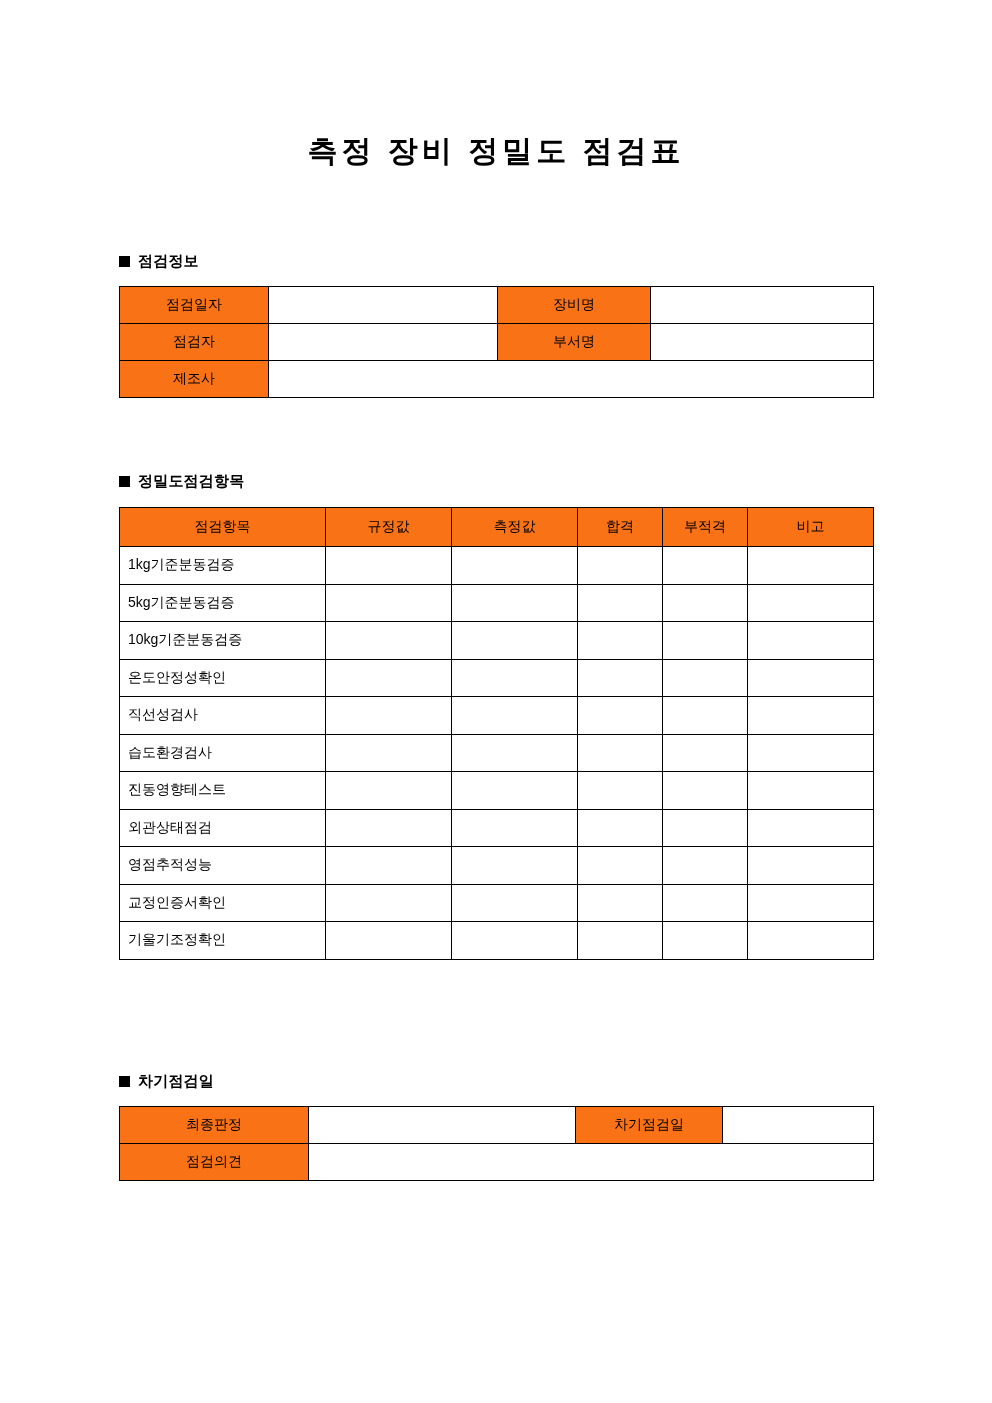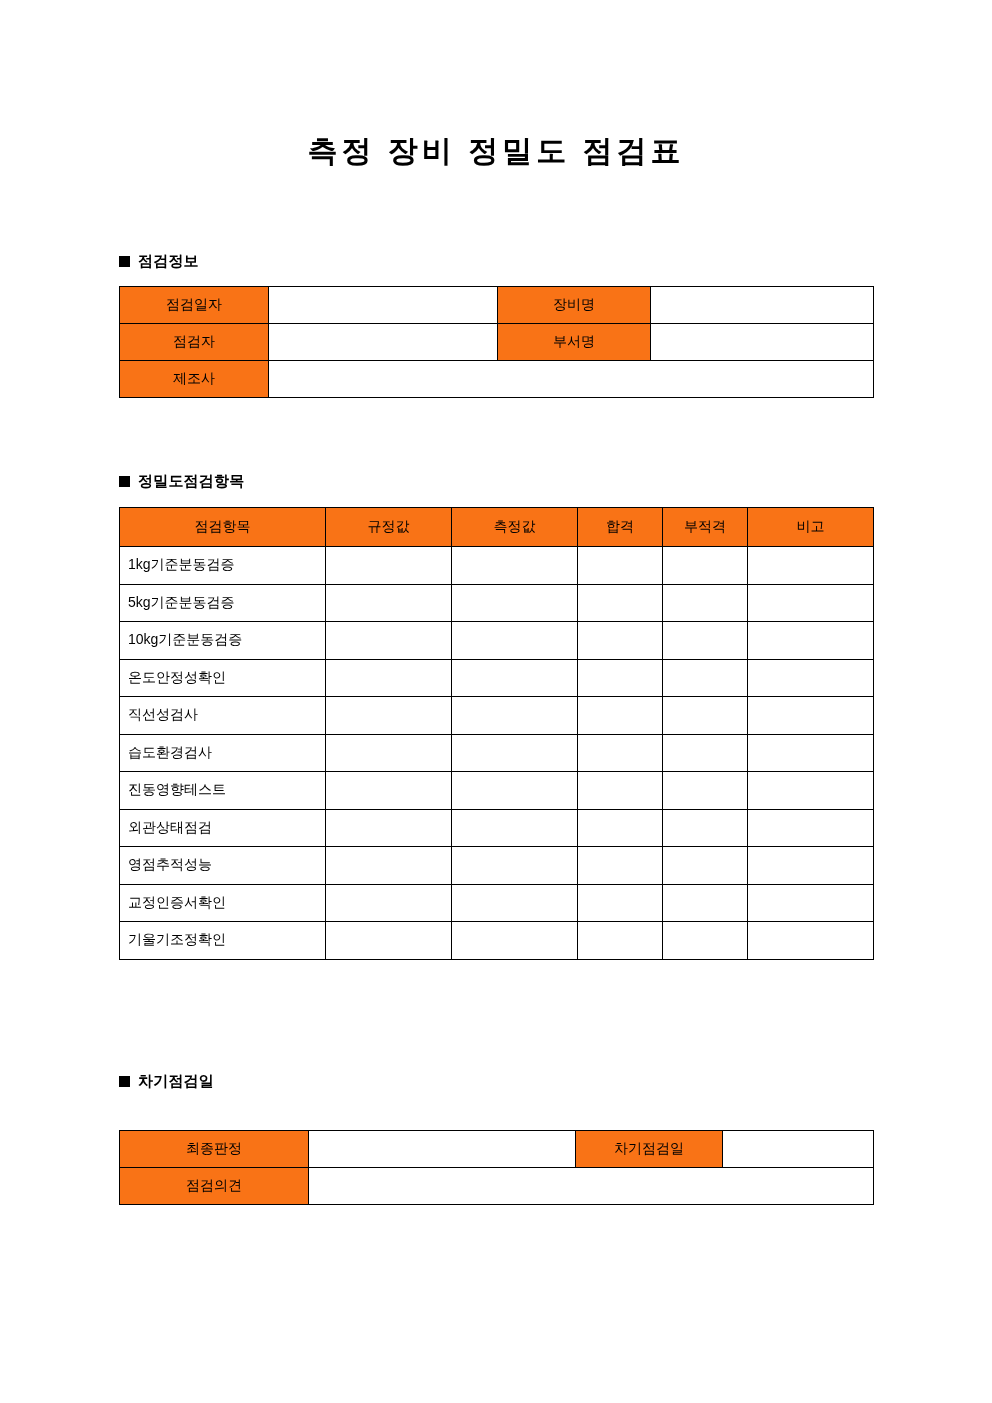--- a/index.html
+++ b/index.html
@@ -93,21 +93,21 @@
   
   #info-table { top: 286px; width: 754px; }
   #info-table td { height: 37px; }
 
   
   #items-table { top: 507px; width: 754px; }
   #items-table th.hdr { height: 39px; text-align: center; }
   #items-table td { height: 37.5px; }
 
   
-  #result-table { top: 1130px; width: 754px; }
+  #result-table { top: 1106px; width: 754px; }
   #result-table td { height: 37px; }
 </style>
 </head>
 <body>
 
 <div class="page">
 
   <div class="doc-title">측정 장비 정밀도 점검표</div>
 
   <div class="section-head" id="sec-info-head">

